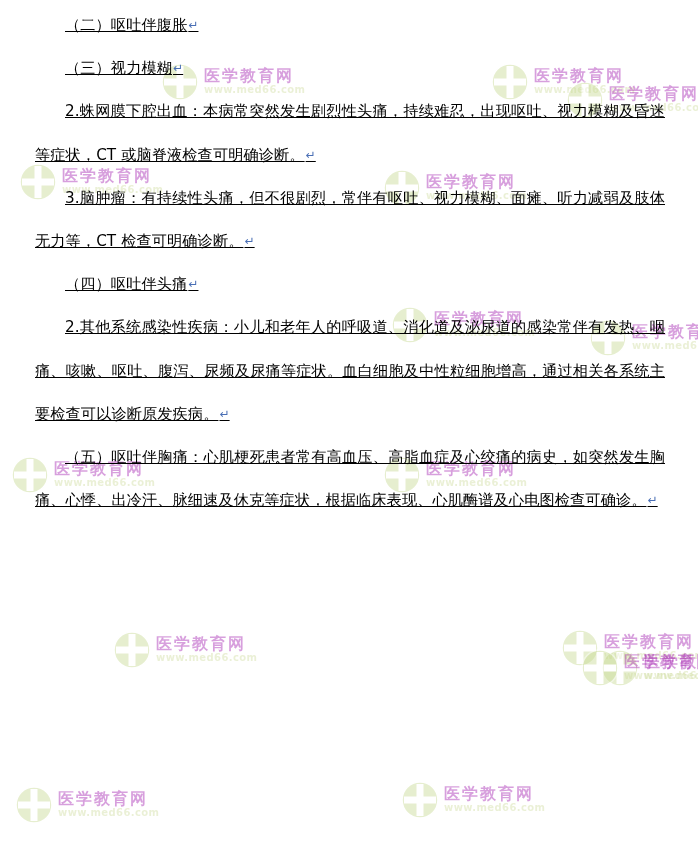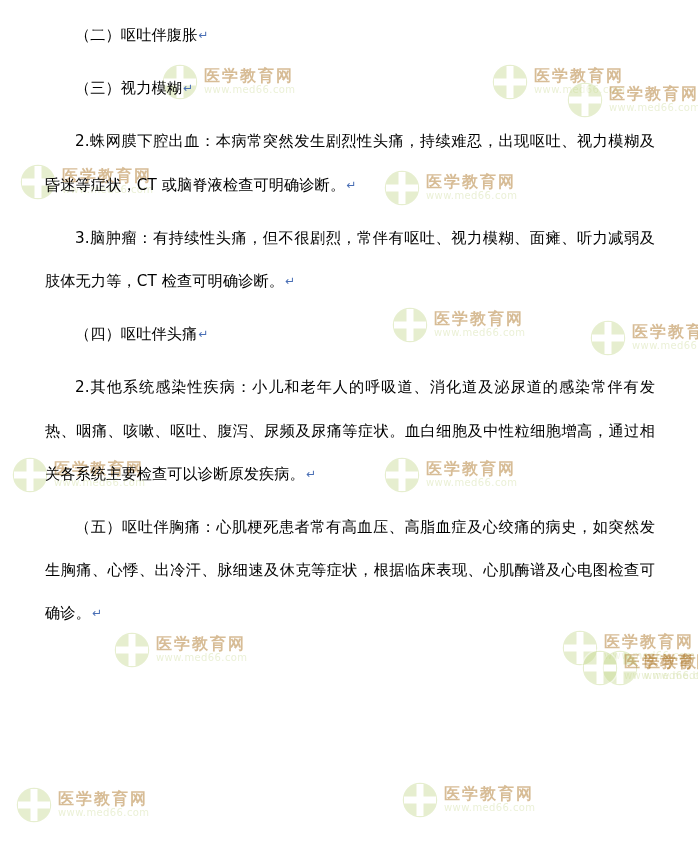--- a/index.html
+++ b/index.html
@@ -41,55 +41,56 @@
   .wm-text {
     display: flex;
     flex-direction: column;
     justify-content: center;
     line-height: 1.05;
   }
   .wm-cn {
     font-family: "DejaVu Sans", "Liberation Sans", sans-serif;
     font-size: 16px;
     font-weight: bold;
-    color: #a16207;
+    color: #a21caf;
     letter-spacing: 2px;
     white-space: nowrap;
   }
   .wm-url {
     font-family: "DejaVu Sans", "Liberation Sans", sans-serif;
     font-size: 10px;
-    font-weight: normal;
+    font-weight: bold;
     color: #cfdc9e;
     letter-spacing: 0.4px;
     white-space: nowrap;
   }
 
   
   #text-layer {
     position: absolute;
     inset: 0;
     z-index: 2;
   }
   .doc-body {
     position: absolute;
     left: 35px;
     top: 4px;
     width: 630px;
   }
   .para {
-    margin: 10px;
+    margin: 0;
     font-family: "DejaVu Sans", "Liberation Sans", sans-serif;
     font-size: 15.2px;
     line-height: 43.2px;
     color: #000000;
     text-align: justify;
     text-justify: inter-ideograph;
     letter-spacing: 0.1px;
     white-space: normal;
+    text-decoration: underline;
   }
   .para.indent {
     text-indent: 30px;
   }
   .para .pilcrow {
     color: #4a6fb5;
     font-size: 12px;
     font-family: "DejaVu Sans", "Liberation Sans", sans-serif;
     vertical-align: 1px;
     margin-left: 1px;

